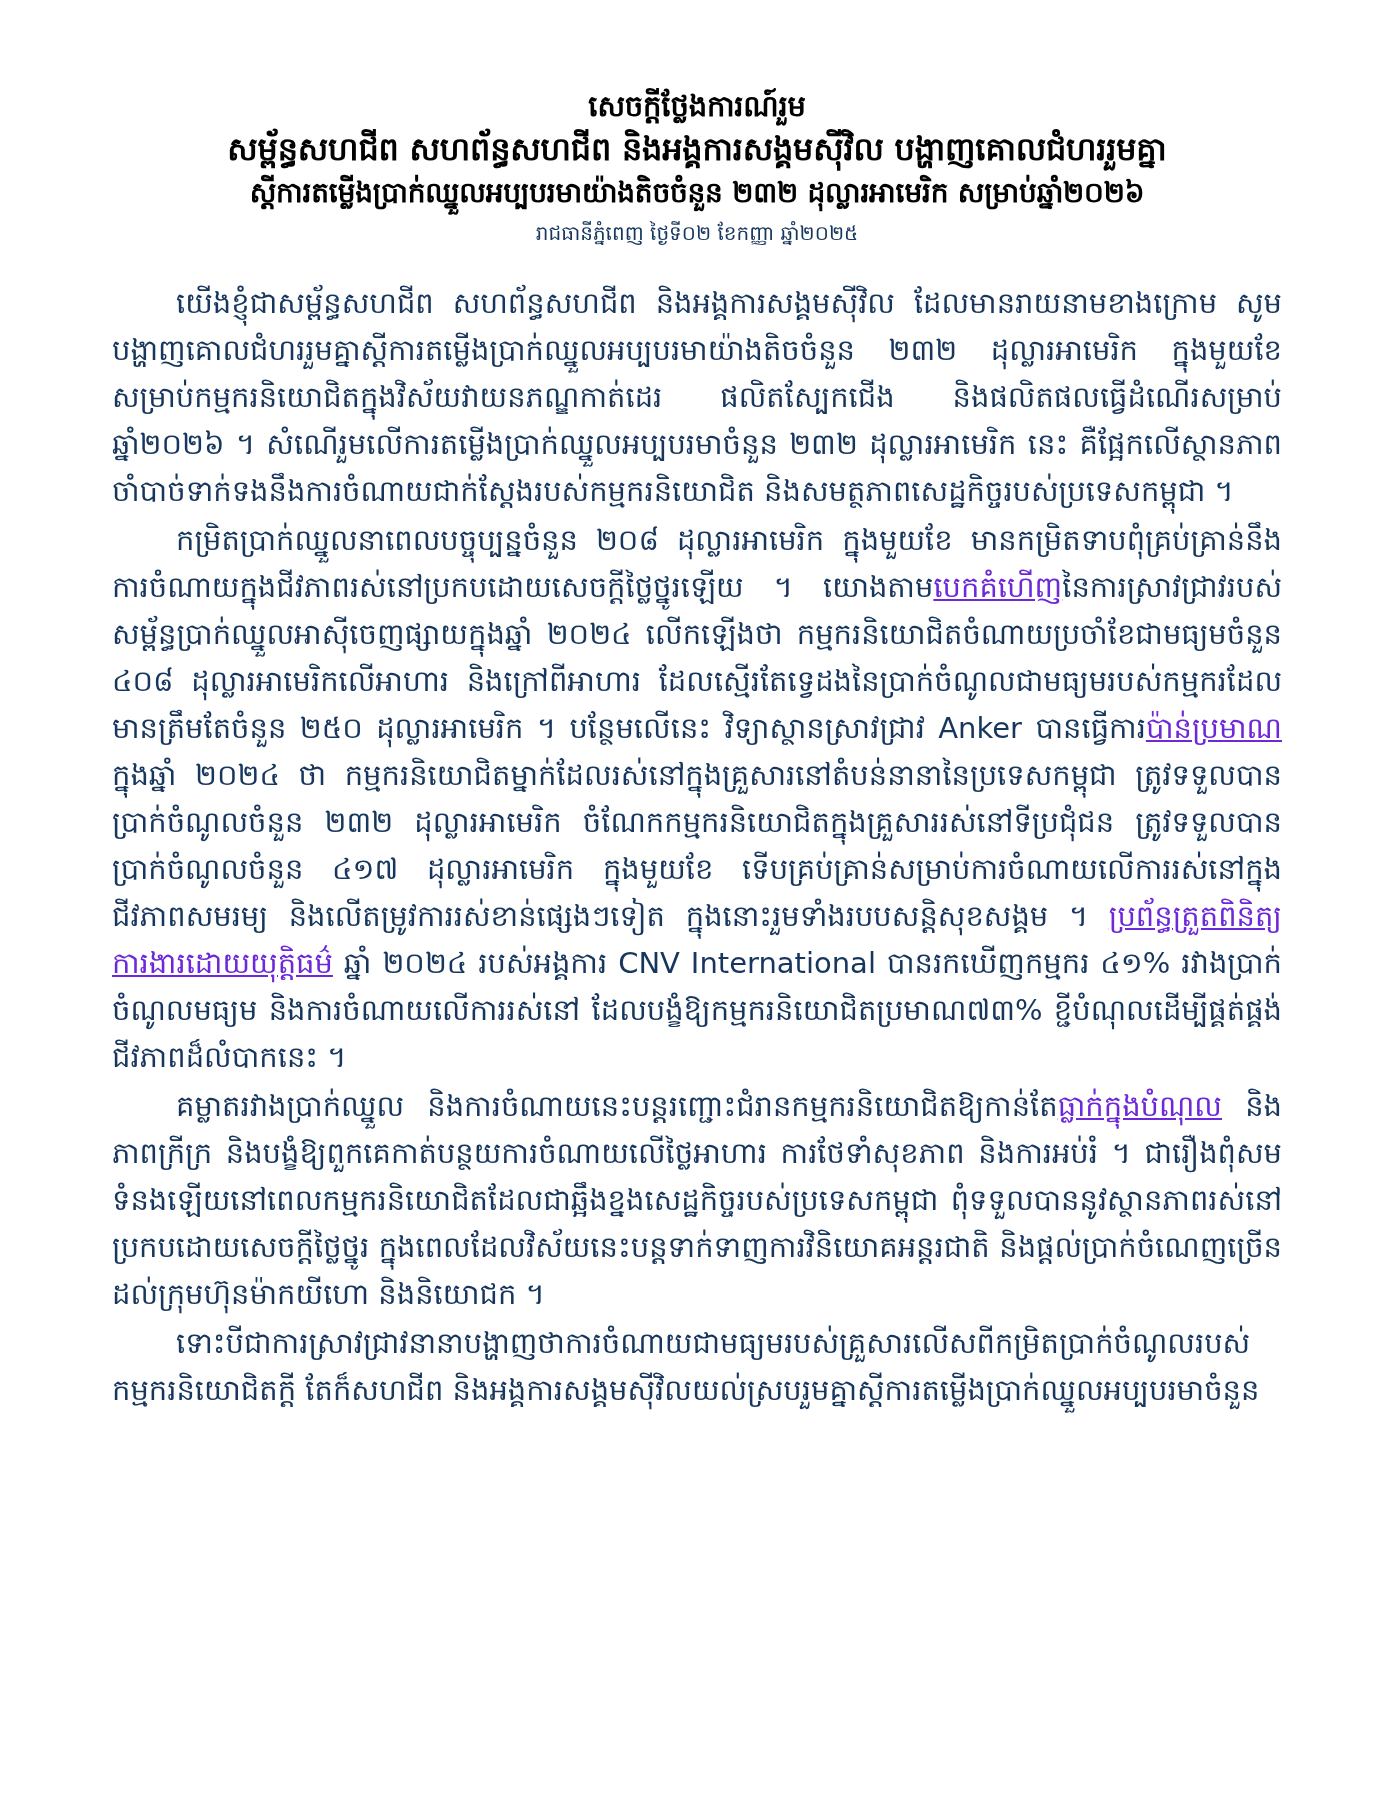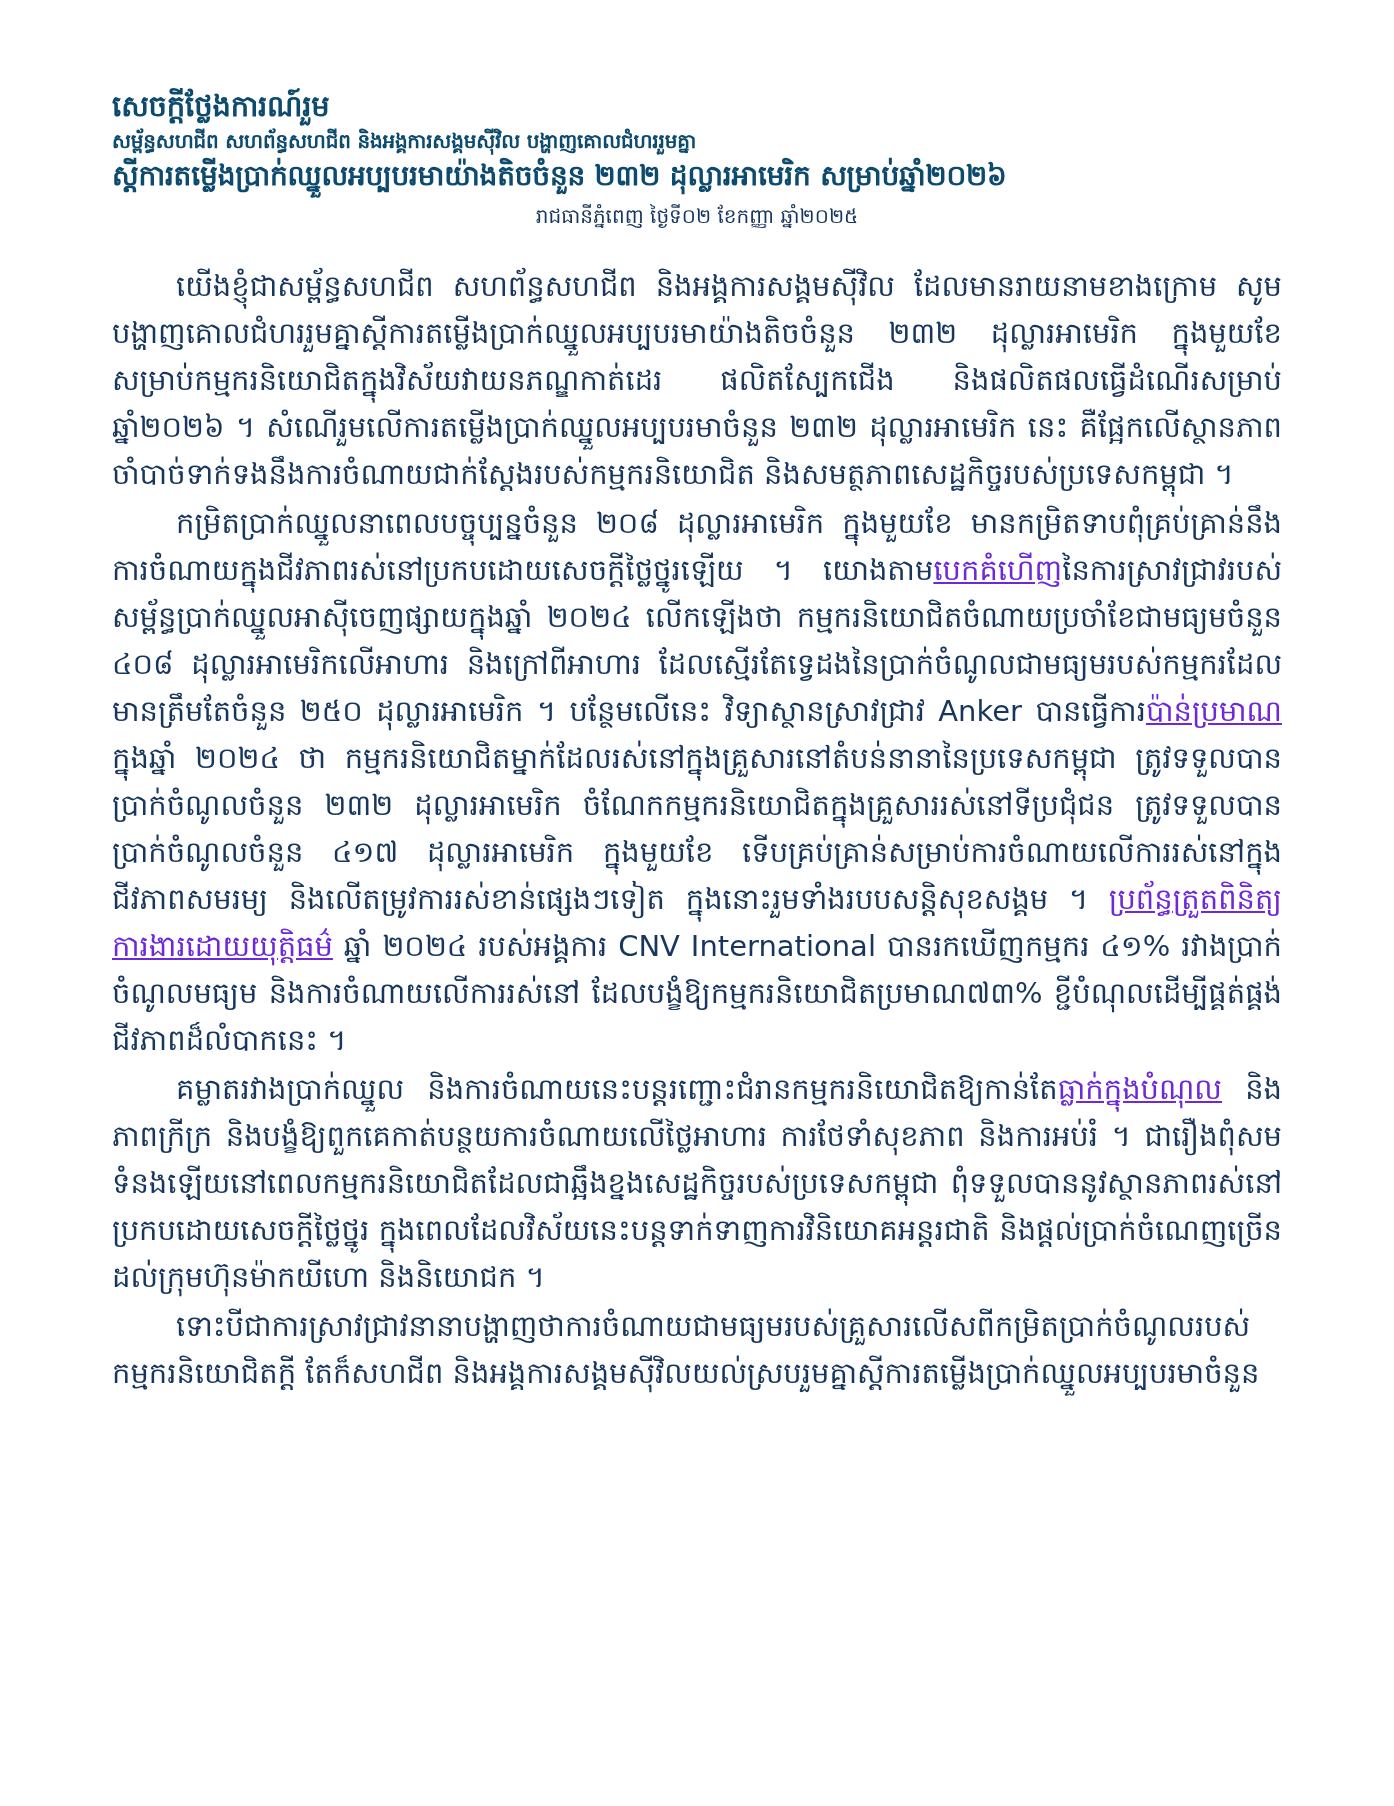--- a/index.html
+++ b/index.html
@@ -14,31 +14,32 @@
     color: #000000;
   }
   .page {
     box-sizing: border-box;
     width: 1394px;
     min-height: 1806px;
     padding: 86px 112px 40px 112px;
     background: #ffffff;
   }
   .doc-title {
+    text-align: center;
     font-weight: bold;
-    color: #0c4a6e;
+    color: #000000;
     font-size: 29px;
     line-height: 1.42;
     letter-spacing: -0.2px;
   }
   .doc-title .line {
     display: block;
   }
   .doc-title .line1 { font-size: 29px; }
-  .doc-title .line2 { font-size: 20px; }
+  .doc-title .line2 { font-size: 32px; }
   .doc-title .line3 { font-size: 28px; }
   .doc-date {
     text-align: center;
     color: #17365d;
     font-size: 20px;
     font-weight: normal;
     margin-top: 8px;
     margin-bottom: 30px;
   }
   .body-text {

